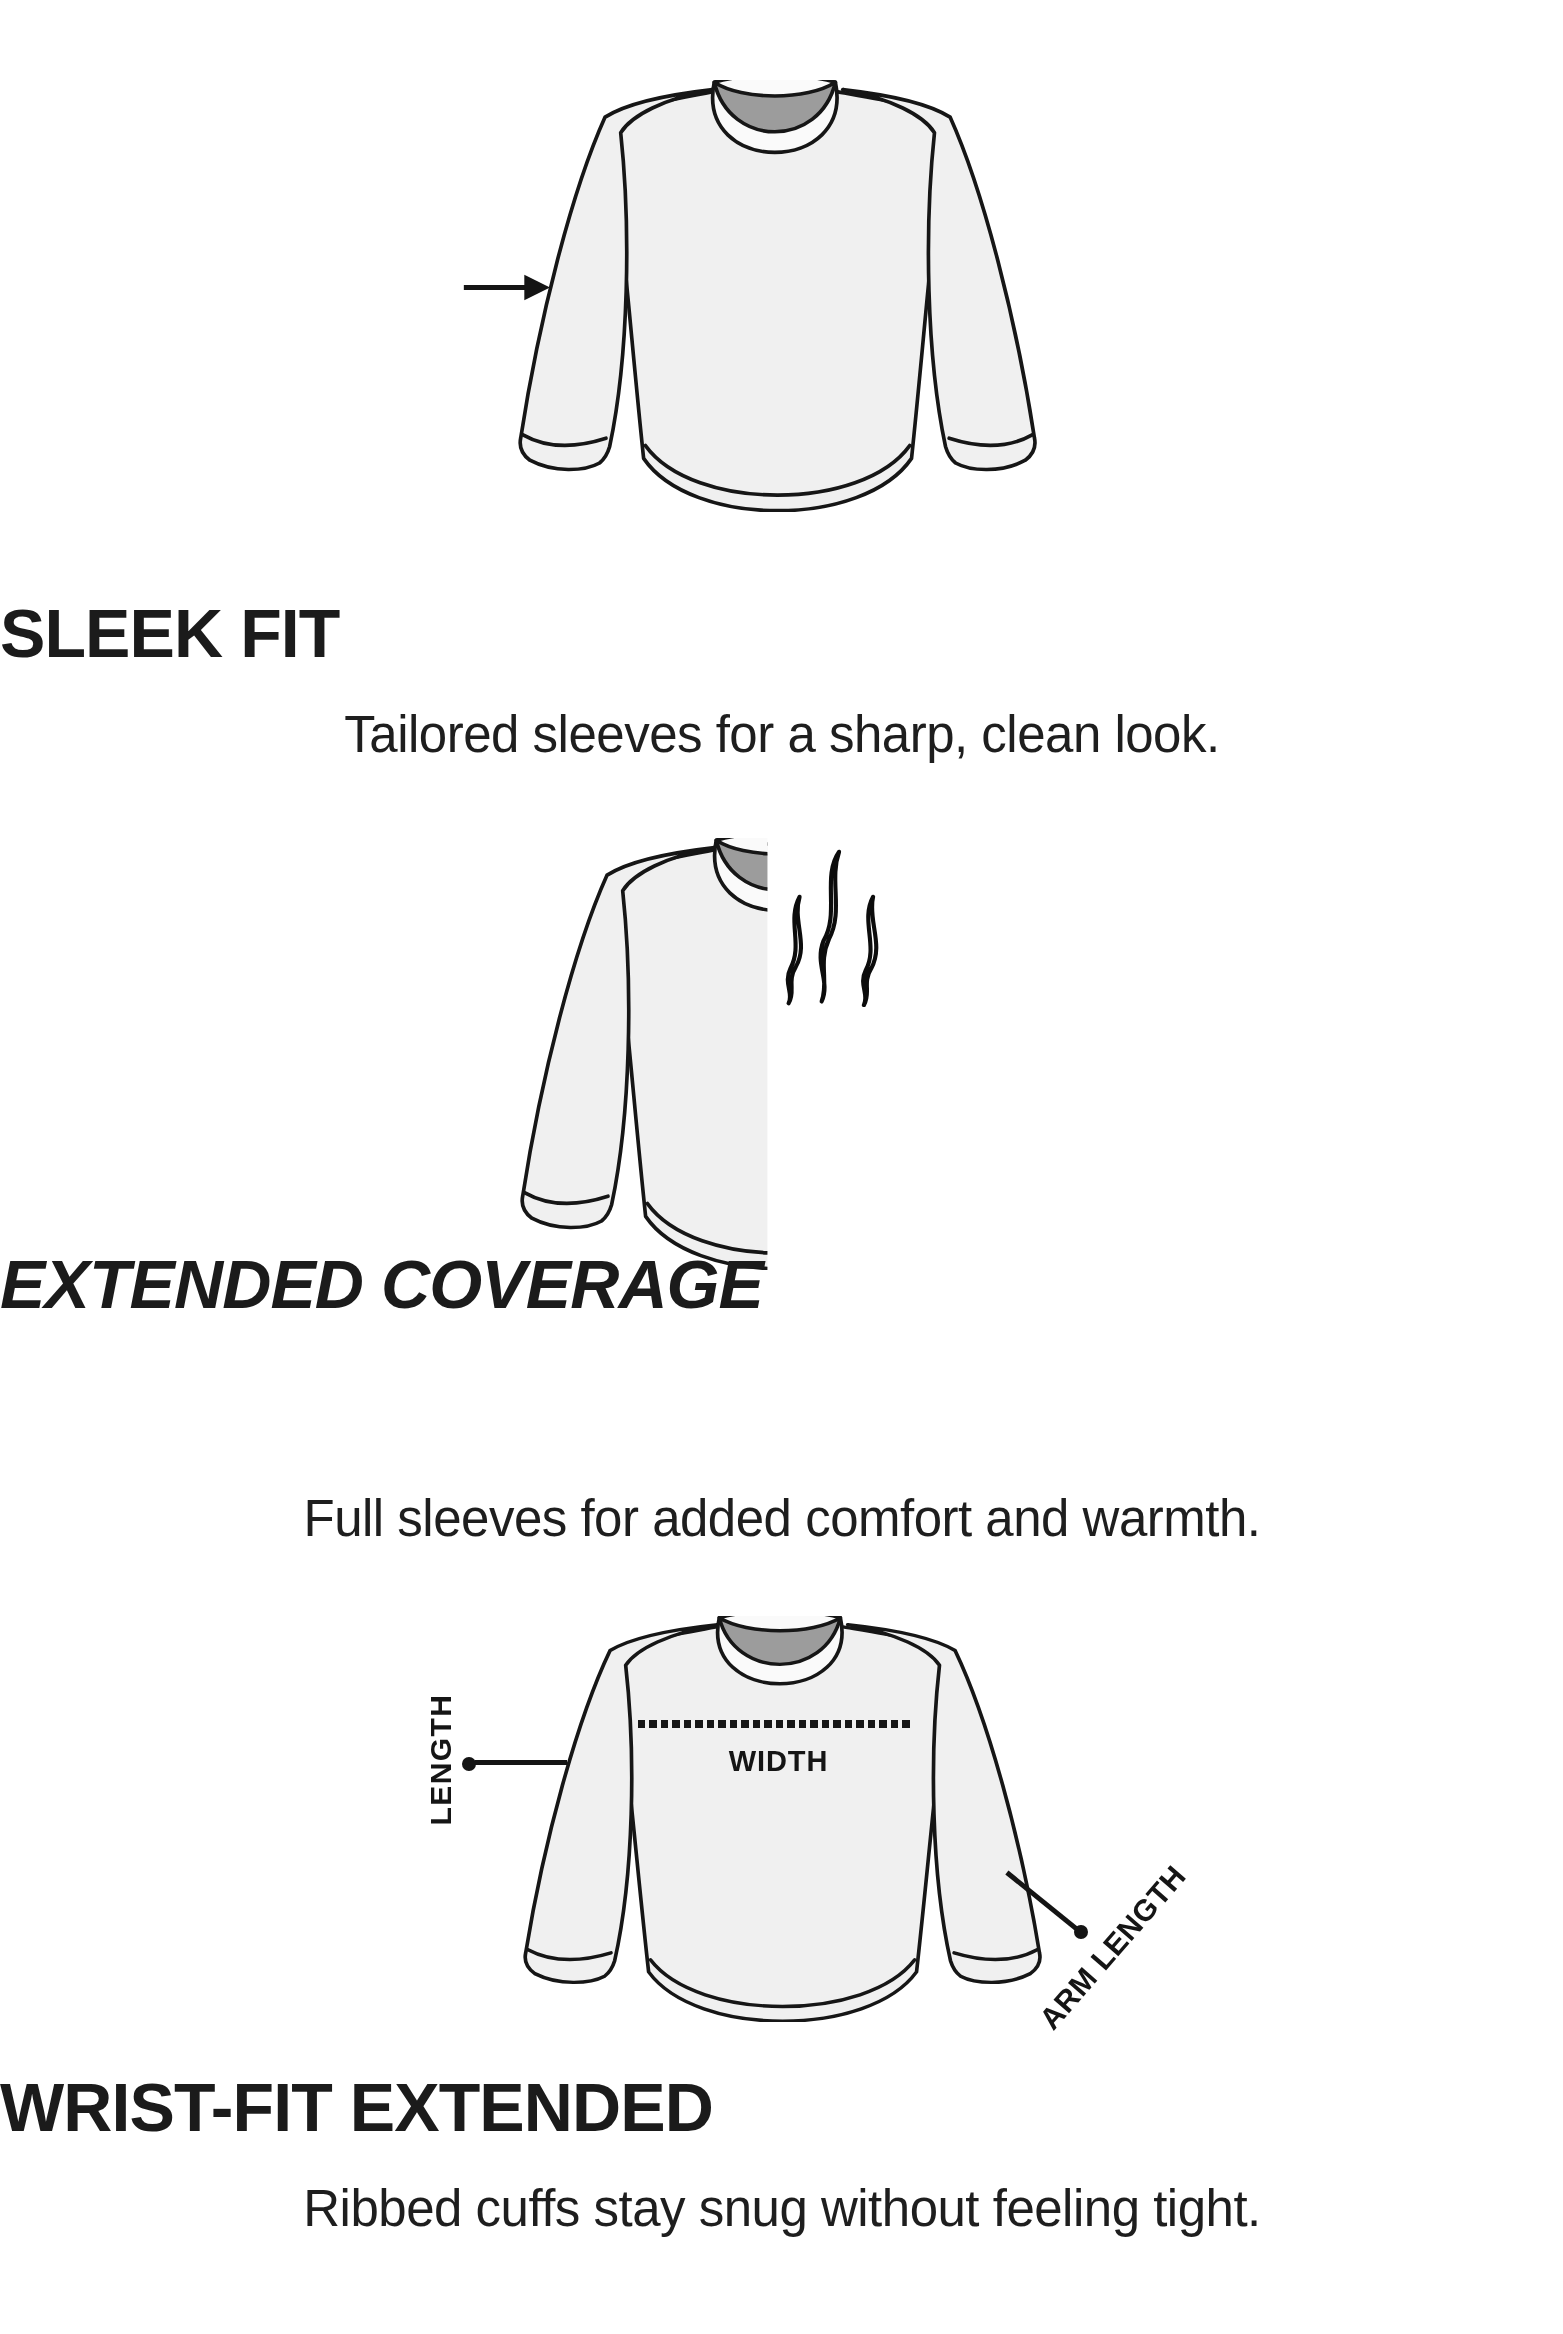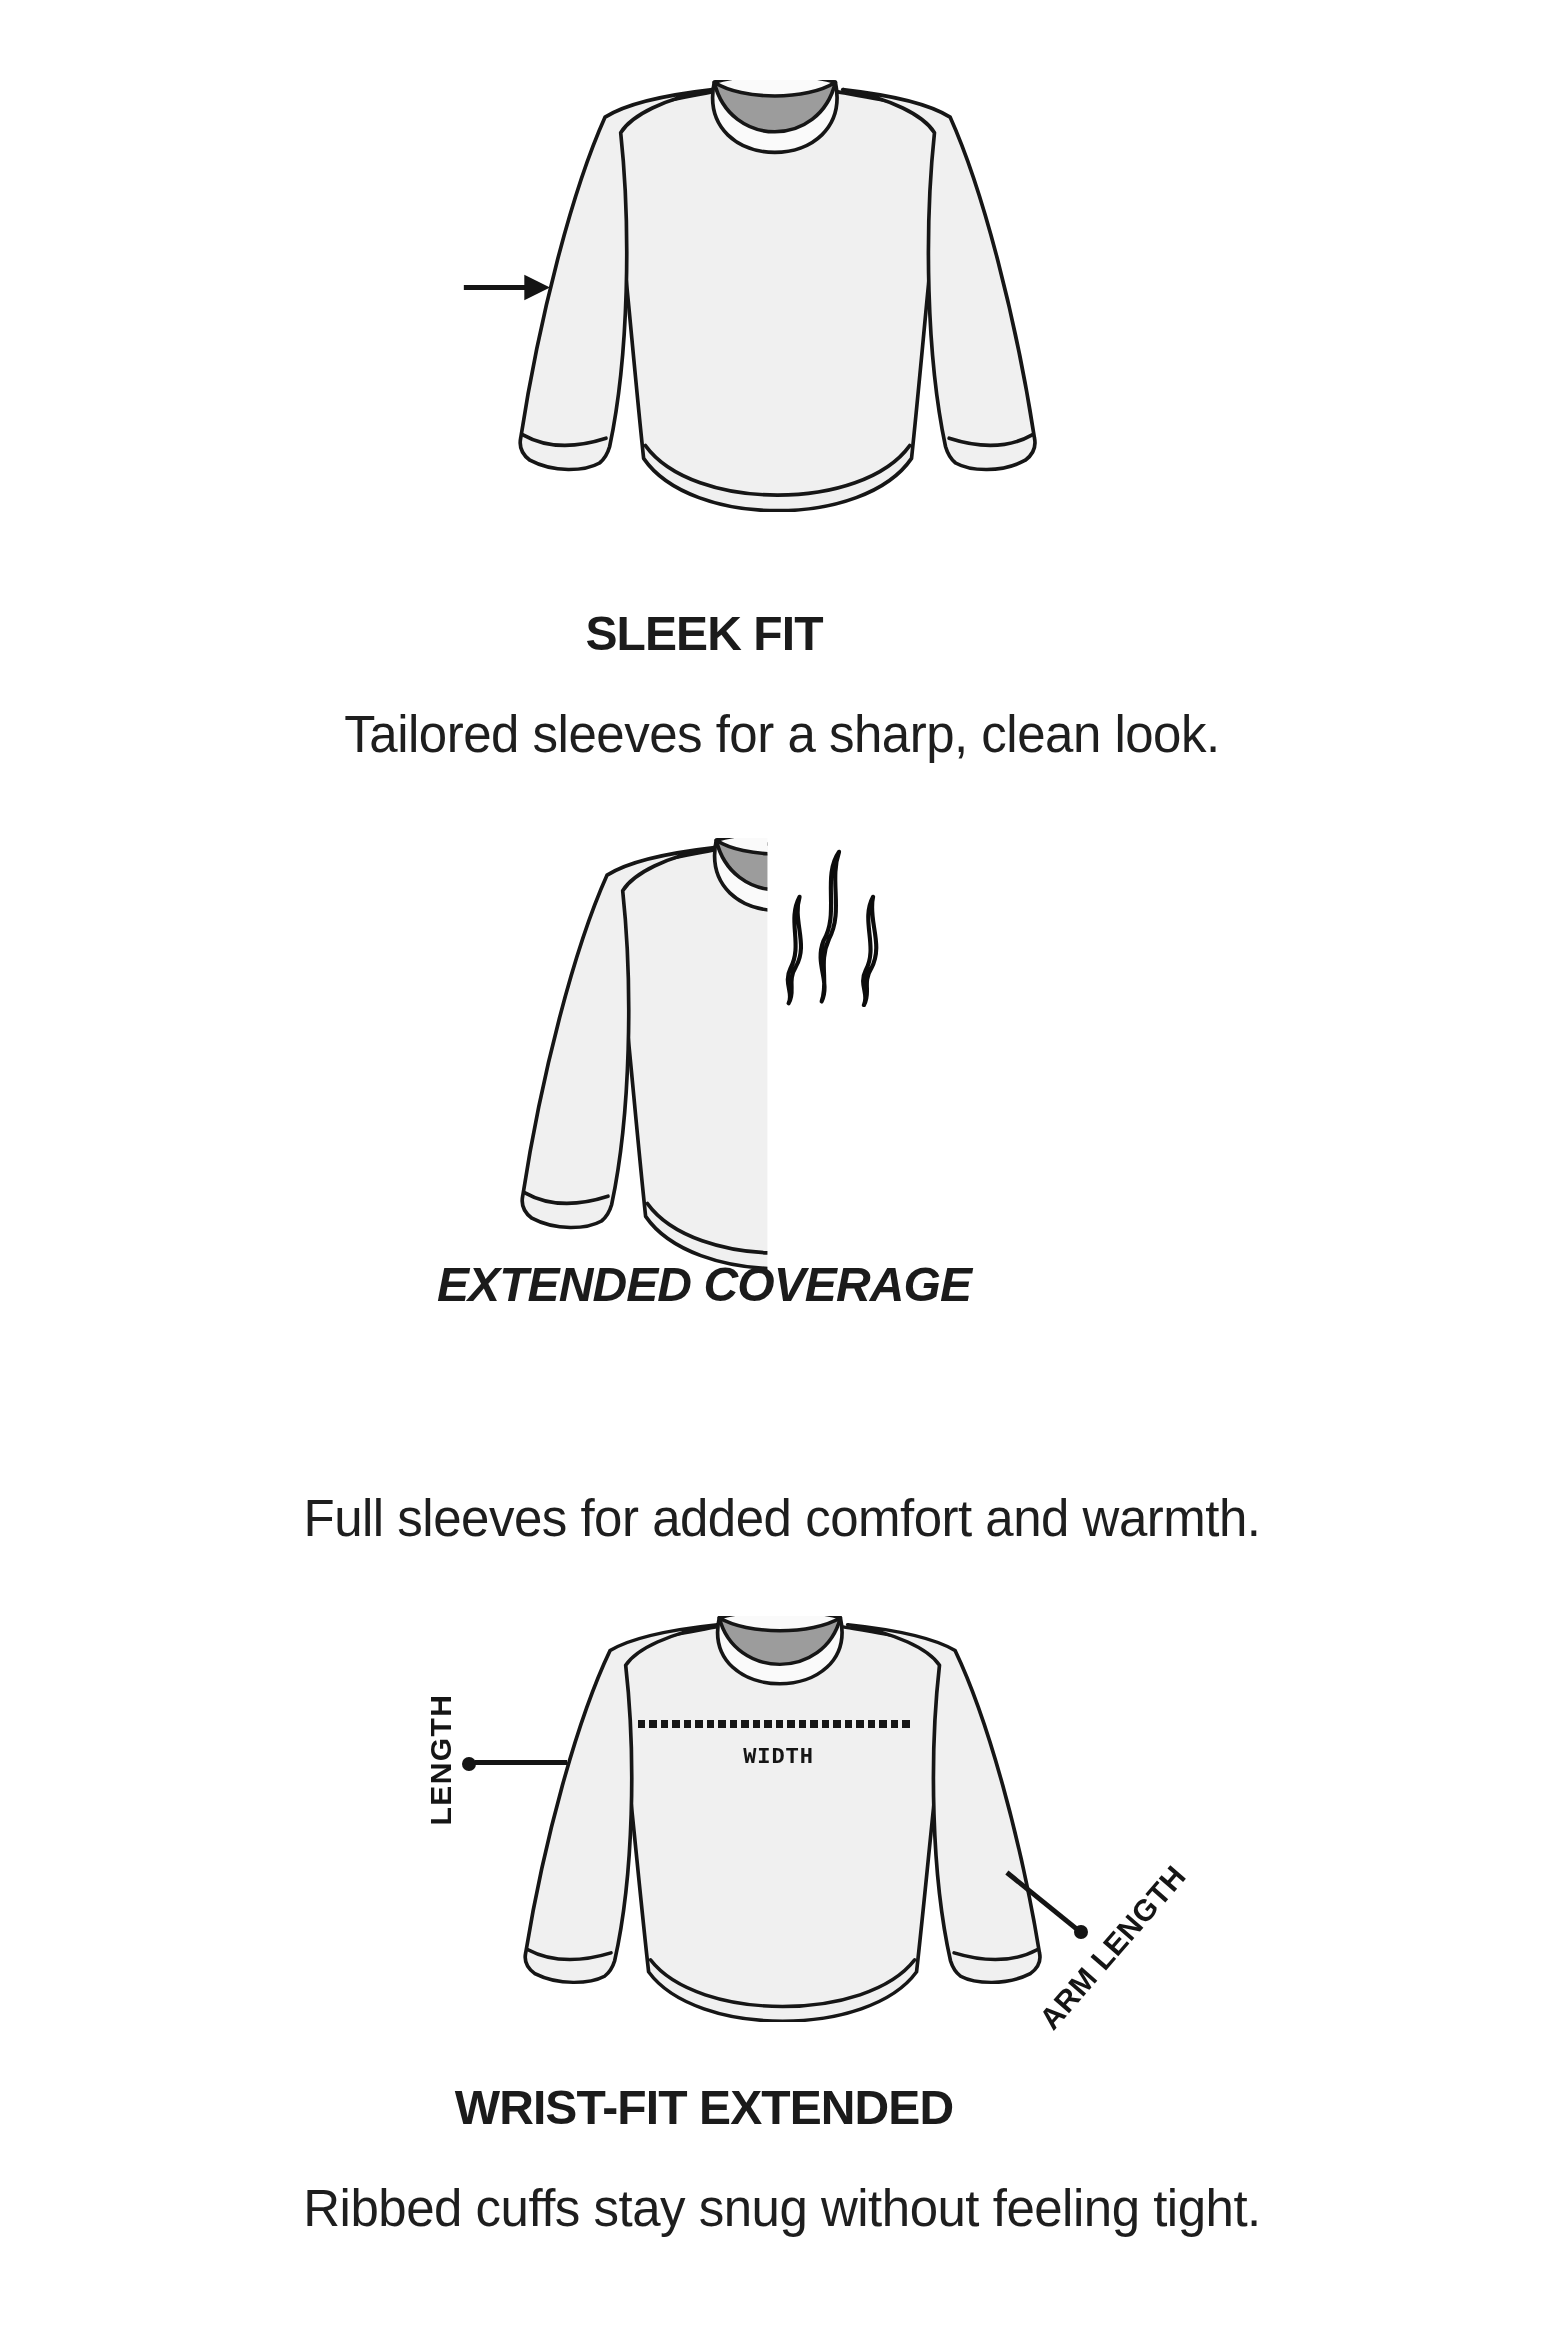--- a/index.html
+++ b/index.html
@@ -2,22 +2,22 @@
 <html style="font-size:14.7px"><head>
 <meta charset="utf-8">
 <style>
   html,body{margin:0;padding:0;background:#ffffff;}
   .canvas{
     position:relative;width:1564px;height:2334px;background:#ffffff;
     font-family:"Liberation Sans", sans-serif;overflow:hidden;color:#1b1b1b;
   }
   .abs{position:absolute;}
   .title{
-    position:absolute;left:0;width:1408px;text-align:center;
-    font-size:48px;font-weight:700;letter-spacing:-0.9px;line-height:81px;color:#1b1b1b;
+    position:absolute;left:0;width:1408px;
+    font-size:68px;font-weight:700;letter-spacing:-0.9px;line-height:81px;color:#1b1b1b;
   }
   .subtitle{
     position:absolute;left:0;width:1564px;text-align:center;
     font-size:51px;font-weight:400;letter-spacing:-0.5px;line-height:73px;color:#1e1e1e;
   }
   .t1{top:593px;} .s1{top:698px;}
   .t2{top:1244px;font-style:italic;} .s2{top:1482px;}
   .t3{top:2067px;} .s3{top:2172px;}
 
   .shirt1{left:517px;top:80px;width:523px;height:432px;}
@@ -26,21 +26,21 @@
   .shirt3{left:522px;top:1616px;width:523px;height:406px;}
   .arrow{left:462px;top:271px;width:88px;height:33px;}
   .steam{left:781px;top:849px;width:107px;height:158px;}
 
   .dotted-line{
     left:638px;top:1720px;width:272px;height:8.3px;
     background:repeating-linear-gradient(90deg,#161616 0 7.3px,transparent 7.3px 11.5px);
   }
   .width-label{
     left:641px;top:1745px;width:275px;text-align:center;
-    font-size:22px;font-weight:700;letter-spacing:0.9px;color:#151515;font-family:Liberation Mono, monospace;
+    font-size:29px;font-weight:700;letter-spacing:0.9px;color:#151515;
   }
   .length-label{
     left:364px;top:1741px;width:156px;height:37px;text-align:center;
     transform:rotate(-90deg);font-size:30px;font-weight:700;letter-spacing:1.4px;color:#151515;
   }
   .length-line{left:475px;top:1760px;width:92px;height:5px;background:#141414;}
   .length-dot{left:462px;top:1757px;width:13.8px;height:13.8px;border-radius:50%;background:#141414;}
   .arm-line{
     left:1007px;top:1870px;width:96px;height:4.6px;background:#141414;
     transform:rotate(39deg);transform-origin:0 50%;

